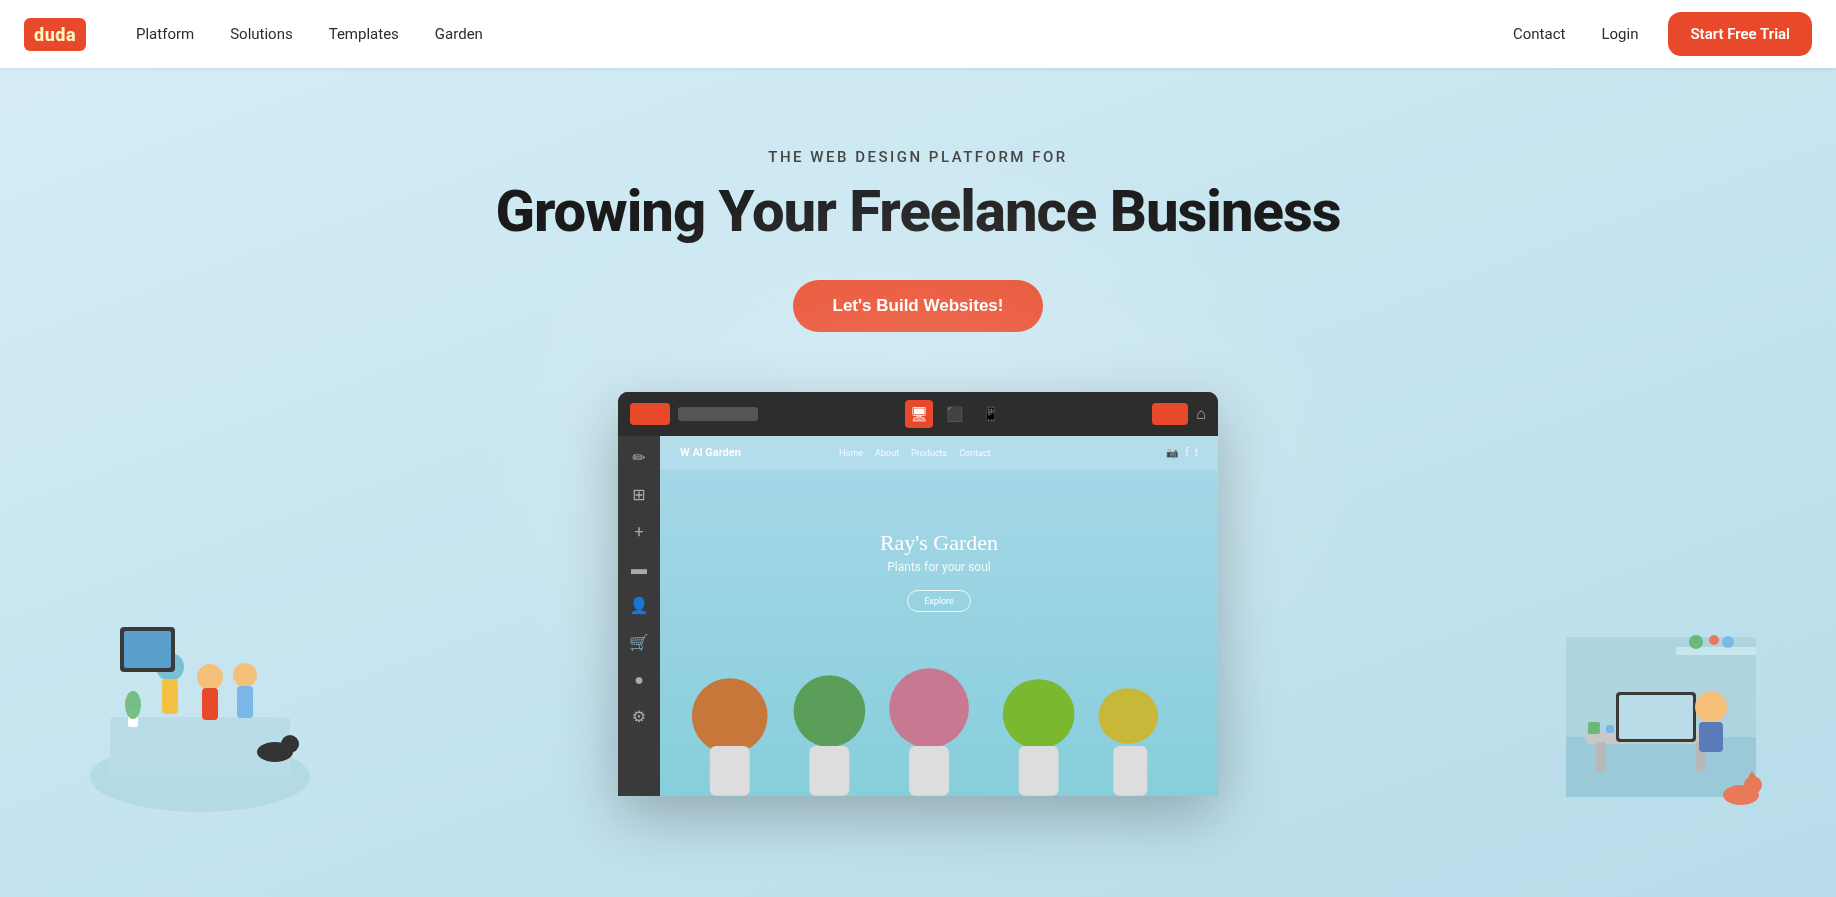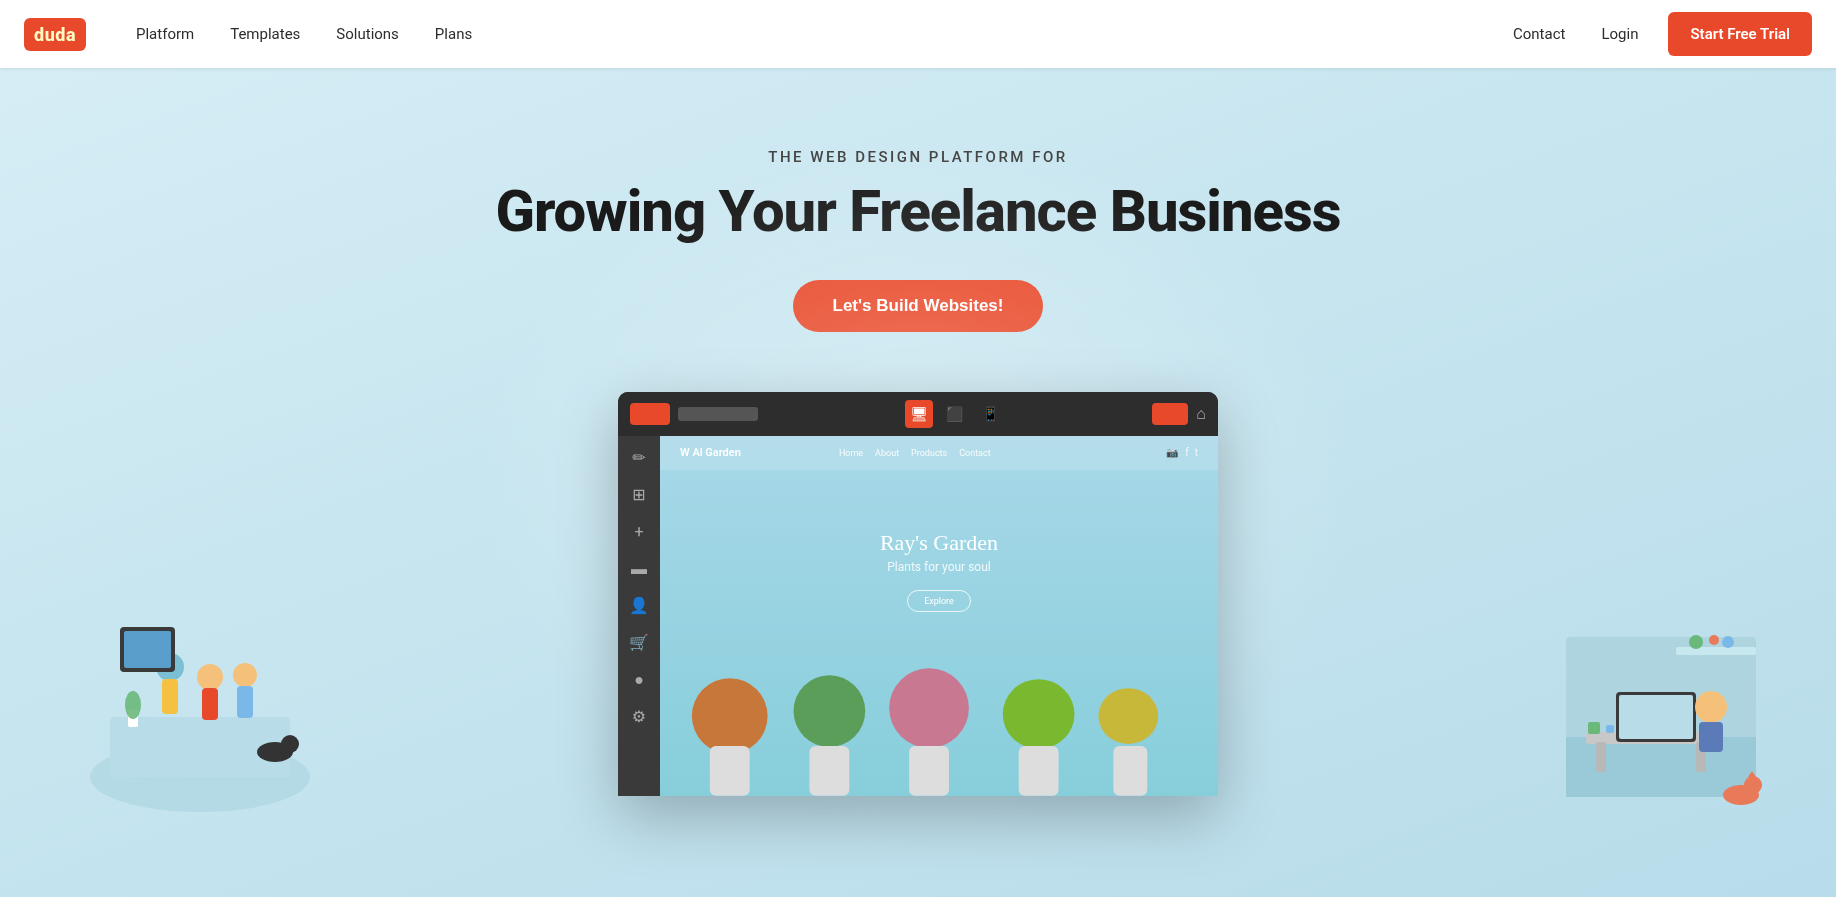--- a/index.html
+++ b/index.html
@@ -52,21 +52,21 @@
       align-items: center;
       gap: 0;
     }
     .nav-right .nav-item { font-size: 15px; }
     .nav-cta {
       background: #e8492a;
       color: #fff;
       font-size: 15px;
       font-weight: 600;
       padding: 10px 22px;
-      border-radius: 6px;
+      border-radius: 13px;
       cursor: pointer;
       margin-left: 12px;
       height: 44px;
       display: flex;
       align-items: center;
     }
 
     
     .hero {
       background: linear-gradient(160deg, #d6edf5 0%, #c8e6f0 40%, #b8dcea 100%);
@@ -301,23 +301,23 @@
       pointer-events: none;
     }
   </style>
 </head>
 <body>
 
 <nav>
   <div class="logo">duda</div>
   <div class="nav-left">
     <div class="nav-item">Platform</div>
+    <div class="nav-item">Solutions</div>
     <div class="nav-item">Templates</div>
-    <div class="nav-item">Solutions</div>
-    <div class="nav-item">Plans</div>
+    <div class="nav-item">Garden</div>
   </div>
   <div class="nav-right">
     <div class="nav-item">Contact</div>
     <div class="nav-item">Login</div>
     <div class="nav-cta">Start Free Trial</div>
   </div>
 </nav>
 
 <section class="hero">
   <p class="hero-subtitle">THE WEB DESIGN PLATFORM FOR</p>

